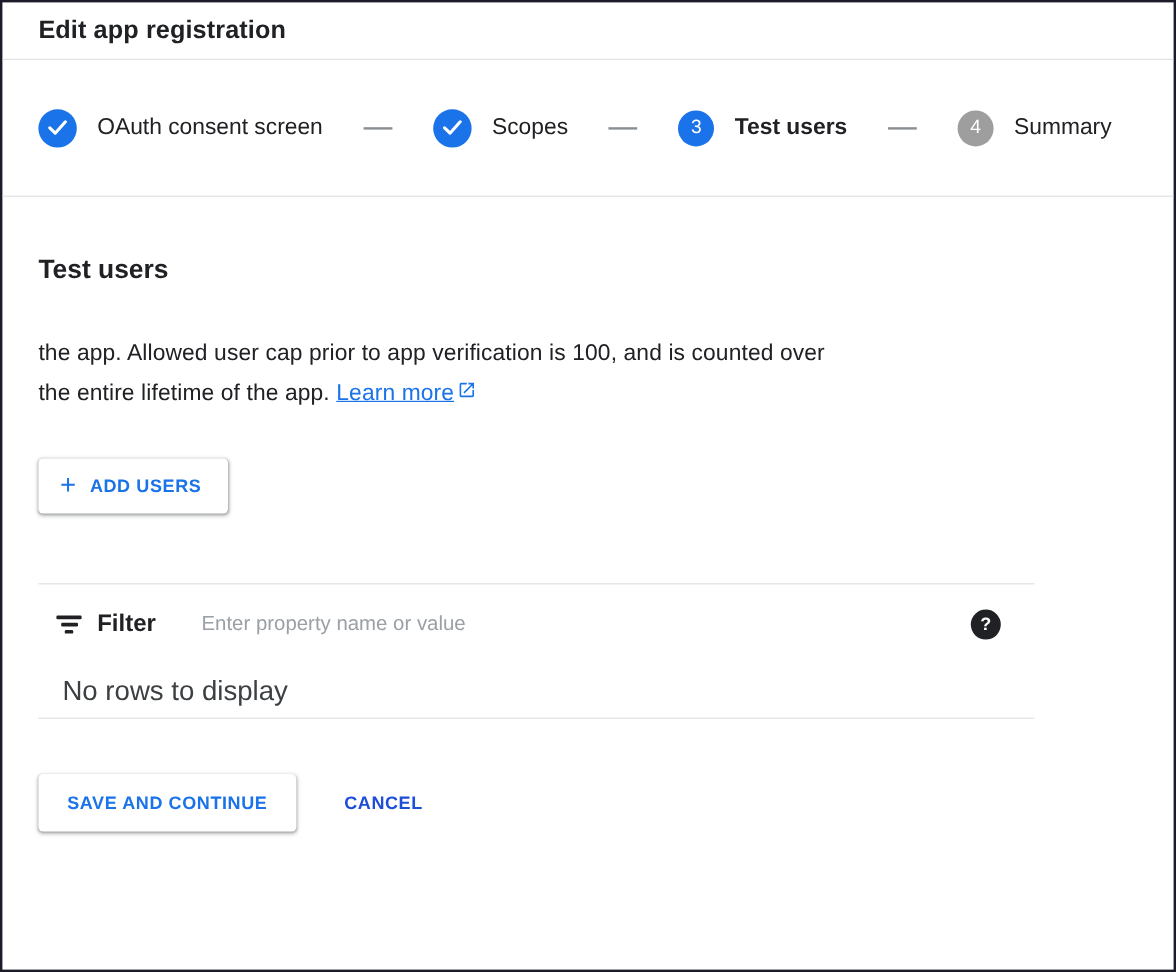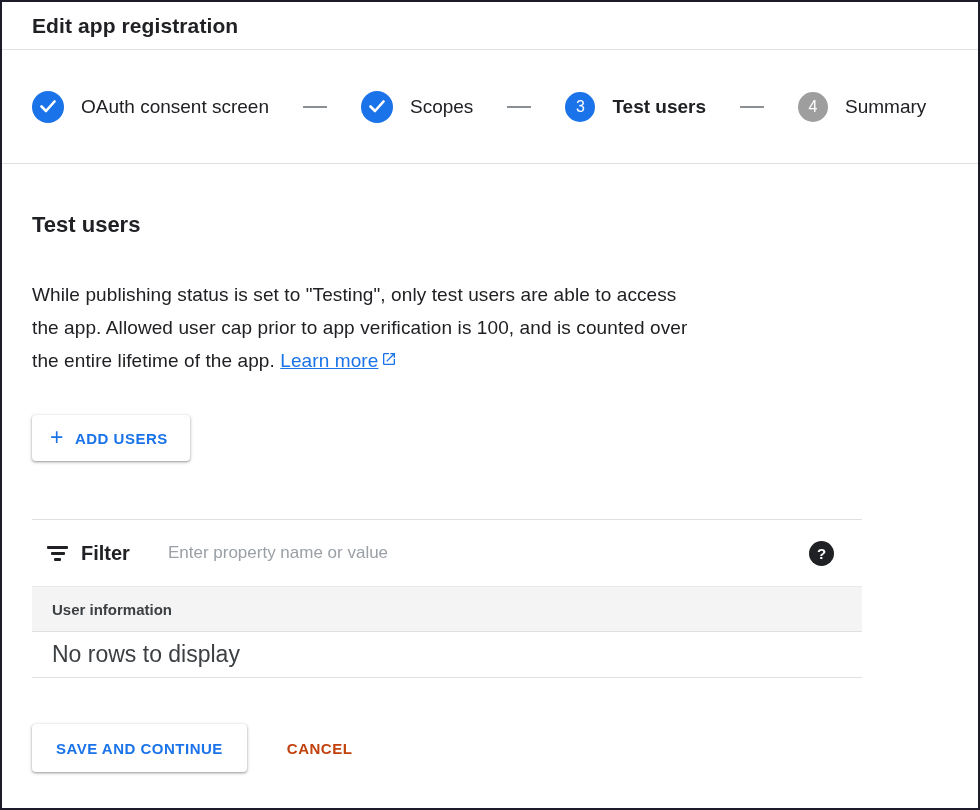--- a/index.html
+++ b/index.html
@@ -212,21 +212,21 @@
   .actions {
     margin: 46px 30px 0 30px;
     display: flex;
     align-items: center;
   }
   .save-btn { height: 48px; padding: 0 24px; }
   .cancel-btn {
     margin-left: 40px;
     background: none;
     border: none;
-    color: #c2410c;
+    color: #1d4ed8;
     font-family: "Liberation Sans", sans-serif;
     font-size: 15px;
     font-weight: 700;
     letter-spacing: 0.5px;
     cursor: pointer;
   }
 </style>
 </head>
 <body>
 
@@ -270,21 +270,20 @@
     <span class="step-label">Summary</span>
   </div>
 
 </div>
 
 <div class="content">
 
   <h2 class="section-heading">Test users</h2>
 
   <div class="description">
-    <span class="line">While publishing status is set to "Testing", only test users are able to access</span>
     <span class="line">the app. Allowed user cap prior to app verification is 100, and is counted over</span>
     <span class="line">
       <span>the entire lifetime of the app.</span>
       <a class="learn-more">
         <span>Learn more</span>
         <span class="ext-icon">
           <svg width="16" height="16" viewBox="0 0 24 24">
             <path fill="#1a73e8" d="M19 19H5V5h7V3H5a2 2 0 0 0-2 2v14a2 2 0 0 0 2 2h14c1.1 0 2-.89 2-2v-7h-2v7zM14 3v2h3.59l-9.83 9.83 1.41 1.41L19 6.41V10h2V3h-7z"></path>
           </svg>
         </span>
@@ -307,23 +306,20 @@
         <span class="b2"></span>
         <span class="b3"></span>
     </span>
     <span class="filter-label">Filter</span>
     <input class="filter-input" type="text" placeholder="Enter property name or value" style="">
     <button class="help-btn">
       <span>?</span>
     </button>
   </div>
 
-  <div class="table-header">
-    <span>User information</span>
-  </div>
 
   <div class="empty-row">
     <span>No rows to display</span>
   </div>
 
 </div>
 
 <div class="actions">
   <button class="btn save-btn">
     <span>SAVE AND CONTINUE</span>

